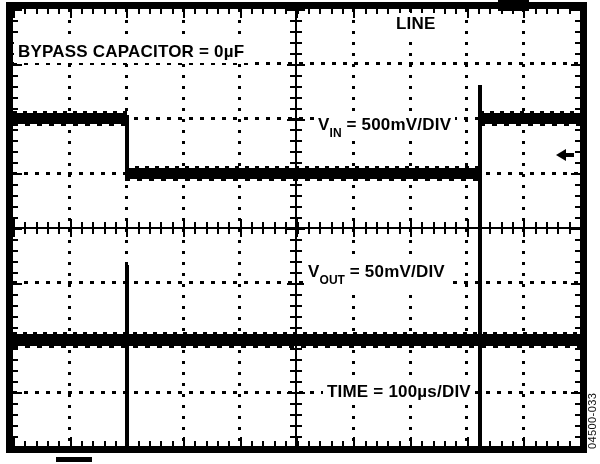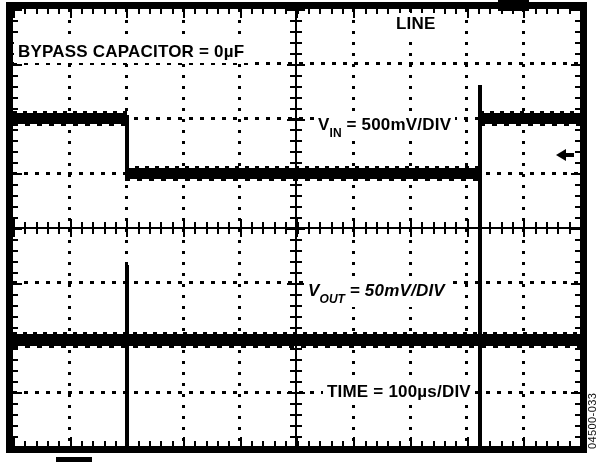--- a/index.html
+++ b/index.html
@@ -43,21 +43,21 @@
   .arrow-head{position:absolute;left:543px;top:140px;width:0;height:0;
     border-top:6px solid transparent;border-bottom:6px solid transparent;border-right:10px solid #000;}
   .arrow-tail{position:absolute;left:552px;top:144px;width:9px;height:4px;background:#000;}
   
   .lbl{position:absolute;background:#fff;font-weight:bold;font-size:17px;line-height:20px;
     padding:1px 4px;white-space:nowrap;letter-spacing:0.2px;}
   .lbl sub{font-size:12px;font-weight:bold;position:relative;top:3px;letter-spacing:0;}
   .lbl-bypass{left:14px;top:17px;margin-top:24px;}
   .lbl-line{left:392px;top:13px;}
   .lbl-vin{left:314px;top:114px;}
-  .lbl-vout{left:304px;top:280px;font-style:italic;}
+  .lbl-vout{left:304px;top:261px;}
   .lbl-time{left:323px;top:381px;}
   .figno{position:absolute;left:586px;top:449px;transform:rotate(-90deg);transform-origin:0 0;
     font-size:11px;letter-spacing:0.4px;white-space:nowrap;color:#111;}
   
   .top-marker{position:absolute;left:498px;top:0;width:31px;height:11px;background:#000;}
   .ground-marker{position:absolute;left:56px;top:457px;width:36px;height:5px;background:#000;}
 </style>
 </head>
 <body>
 

